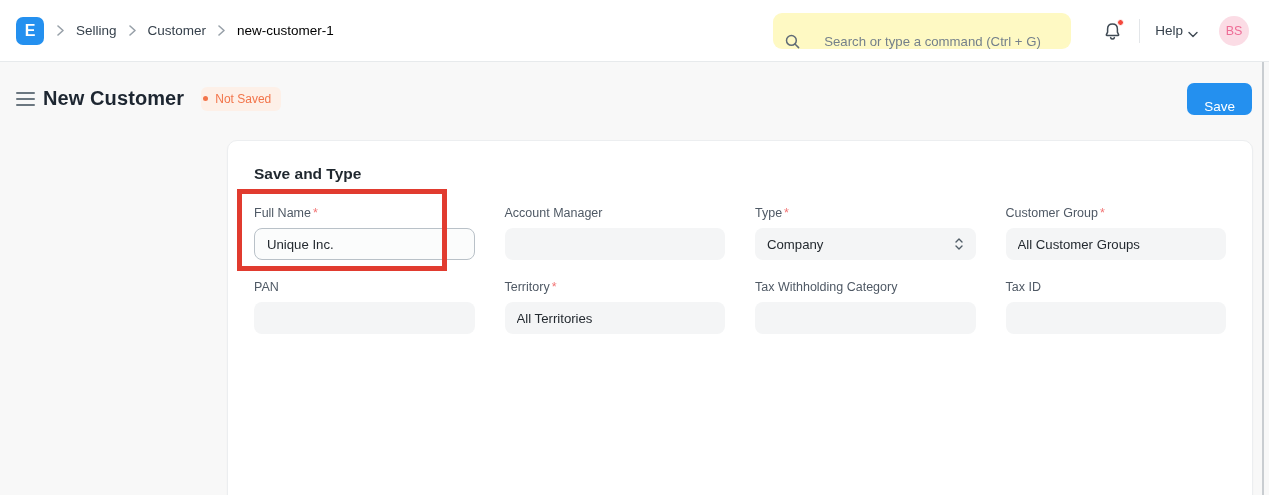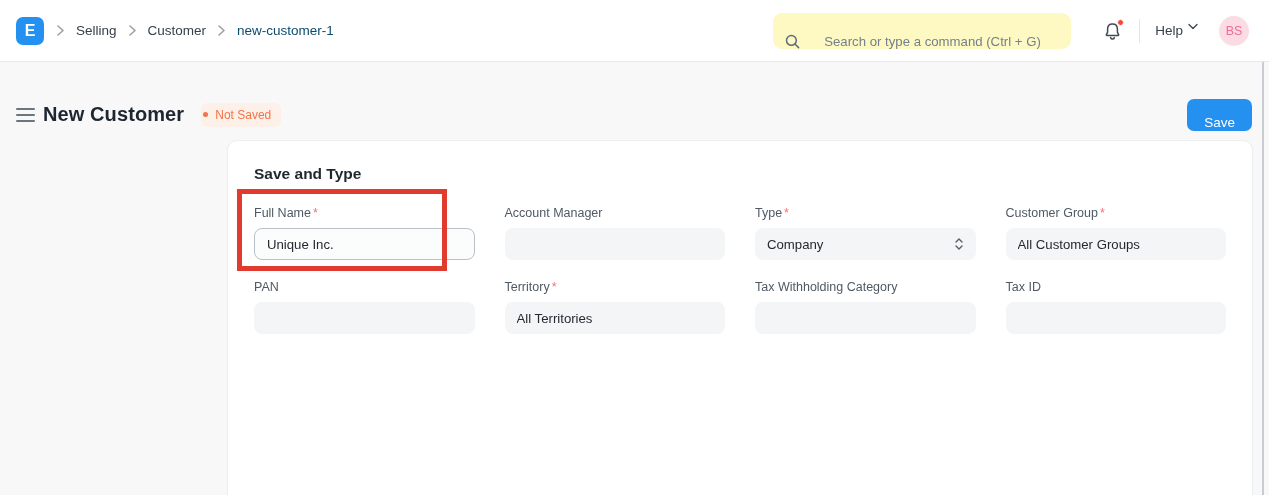--- a/index.html
+++ b/index.html
@@ -20,54 +20,54 @@
   }
   .logo {
     width: 28px; height: 28px; border-radius: 7px; background: #2490ef;
     color: #ffffff; font-weight: 700; font-size: 16px;
     display: flex; align-items: center; justify-content: center;
     flex: 0 0 auto;
   }
   .breadcrumb { display: flex; align-items: center; gap: 12px; margin-left: 13px; font-size: 13.5px; }
   .crumb-sep svg { display: block; }
   .crumb { color: #36414c; cursor: pointer; }
-  .crumb.current { color: #0c4a6e; cursor: default; }
+  .crumb.current { color: #000000; cursor: default; }
 
   .search-bar {
     margin-left: auto; width: 298px; height: 36px;
     background: #fef9c3; border-radius: 9px;
     display: flex; align-items: flex-end; gap: 24px; padding: 0 12px;
   }
   .search-bar input {
     border: none; outline: none; background: transparent;
     font-family: "Liberation Sans", sans-serif;
     font-size: 13.2px; color: #36414c; width: 100%;
   }
   .search-bar input::placeholder { color: #74808b; opacity: 1; }
 
   .bell-wrap { margin-left: 32px; position: relative; cursor: pointer; display:flex; }
   .bell-dot {
     position: absolute; top: -2px; right: -2px; width: 7px; height: 7px;
     border-radius: 50%; background: #f4483d; border: 1.5px solid #fff;
   }
   .nav-divider { width: 1px; height: 24px; background: #e3e6e9; margin-left: 17px; }
-  .help { margin-left: 15px; display: flex; align-items: flex-start; gap: 5px;
+  .help { margin-left: 15px; display: flex; align-items: flex-end; gap: 5px;
           font-size: 13.5px; color: #36414c; cursor: pointer; }
   .avatar {
     margin-left: 21px; width: 30px; height: 30px; border-radius: 50%;
     background: #fbdce5; color: #ee6c96; font-size: 12.5px; font-weight: 500;
     display: flex; align-items: center; justify-content: center; cursor: pointer;
   }
 
   
   .content-bg { position: absolute; top: 62px; left: 0; right: 0; bottom: 0; background: #f8f8f8; }
 
   
   .page-header {
-    position: absolute; top: 99px; left: 16px; right: 17px; height: 31px;
+    position: absolute; top: 83px; left: 16px; right: 17px; height: 31px;
     display: flex; align-items: center; z-index: 2;
   }
   .hamburger { width: 19px; display: flex; flex-direction: column; gap: 4px; cursor: pointer; padding: 2px 0; }
   .hamburger span { display: block; height: 2px; border-radius: 2px; background: #6b7780; }
   .page-title { margin-left: 8px; font-size: 20px; font-weight: 700; color: #1d2631; letter-spacing: .1px; }
   .status-badge {
     margin-left: 17px; background: #fdf0e8; color: #f2744a;
     font-size: 12px; border-radius: 6px; padding: 5px 10px 5px 2px;
     display: flex; align-items: center; gap: 7px;
   }

